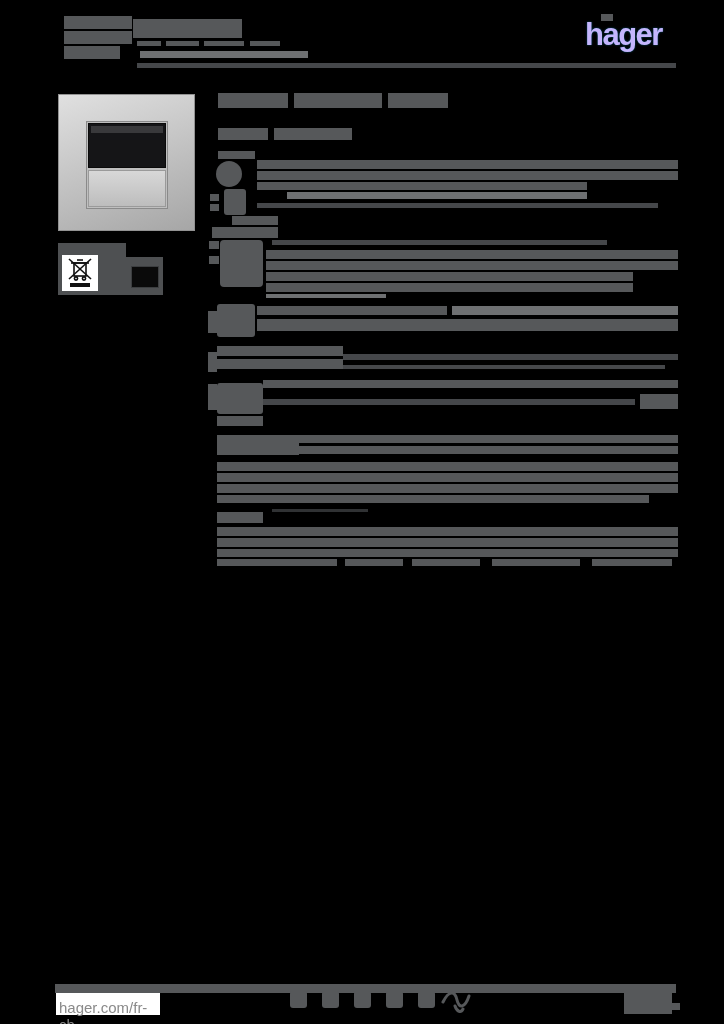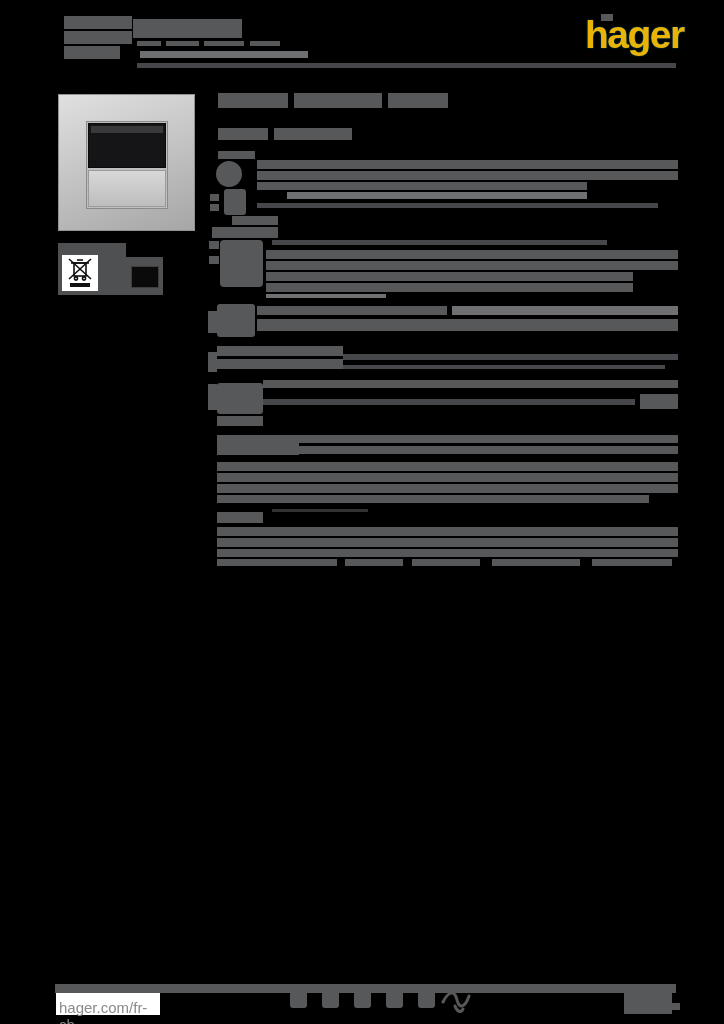--- a/index.html
+++ b/index.html
@@ -2,21 +2,21 @@
 <html><head>
 <meta charset="utf-8">
 <style>
   html,body{margin:0;padding:0;background:#000;}
   #canvas{position:relative;width:724px;height:1024px;background:#000;overflow:hidden;
           font-family:"Liberation Sans",sans-serif;}
   .bar{position:absolute;}
 
   
   #logo{position:absolute;left:585px;top:20px;width:95px;height:32px;
-        color:#eab308;font-weight:bold;font-size:39px;letter-spacing:-1.5px;
+        color:#c4b5fd;font-weight:bold;font-size:31px;letter-spacing:-1.5px;
         font-family:"Liberation Sans",sans-serif;
         text-shadow:0 0 2px rgba(10,163,223,.55);line-height:30px;}
 
   
   #photo-frame{position:absolute;left:58px;top:94px;width:137px;height:137px;
         background:linear-gradient(160deg,#e0e0e0 0%,#c6c6c6 45%,#a6a6a6 100%);
         border:1px solid #929292;box-sizing:border-box;}
   #photo-recess{position:absolute;left:27px;top:26px;width:82px;height:88px;
         background:#bfbfbf;border:1px solid #8a8a8a;box-sizing:border-box;}
   #photo-window{position:absolute;left:1px;top:1px;width:78px;height:45px;

